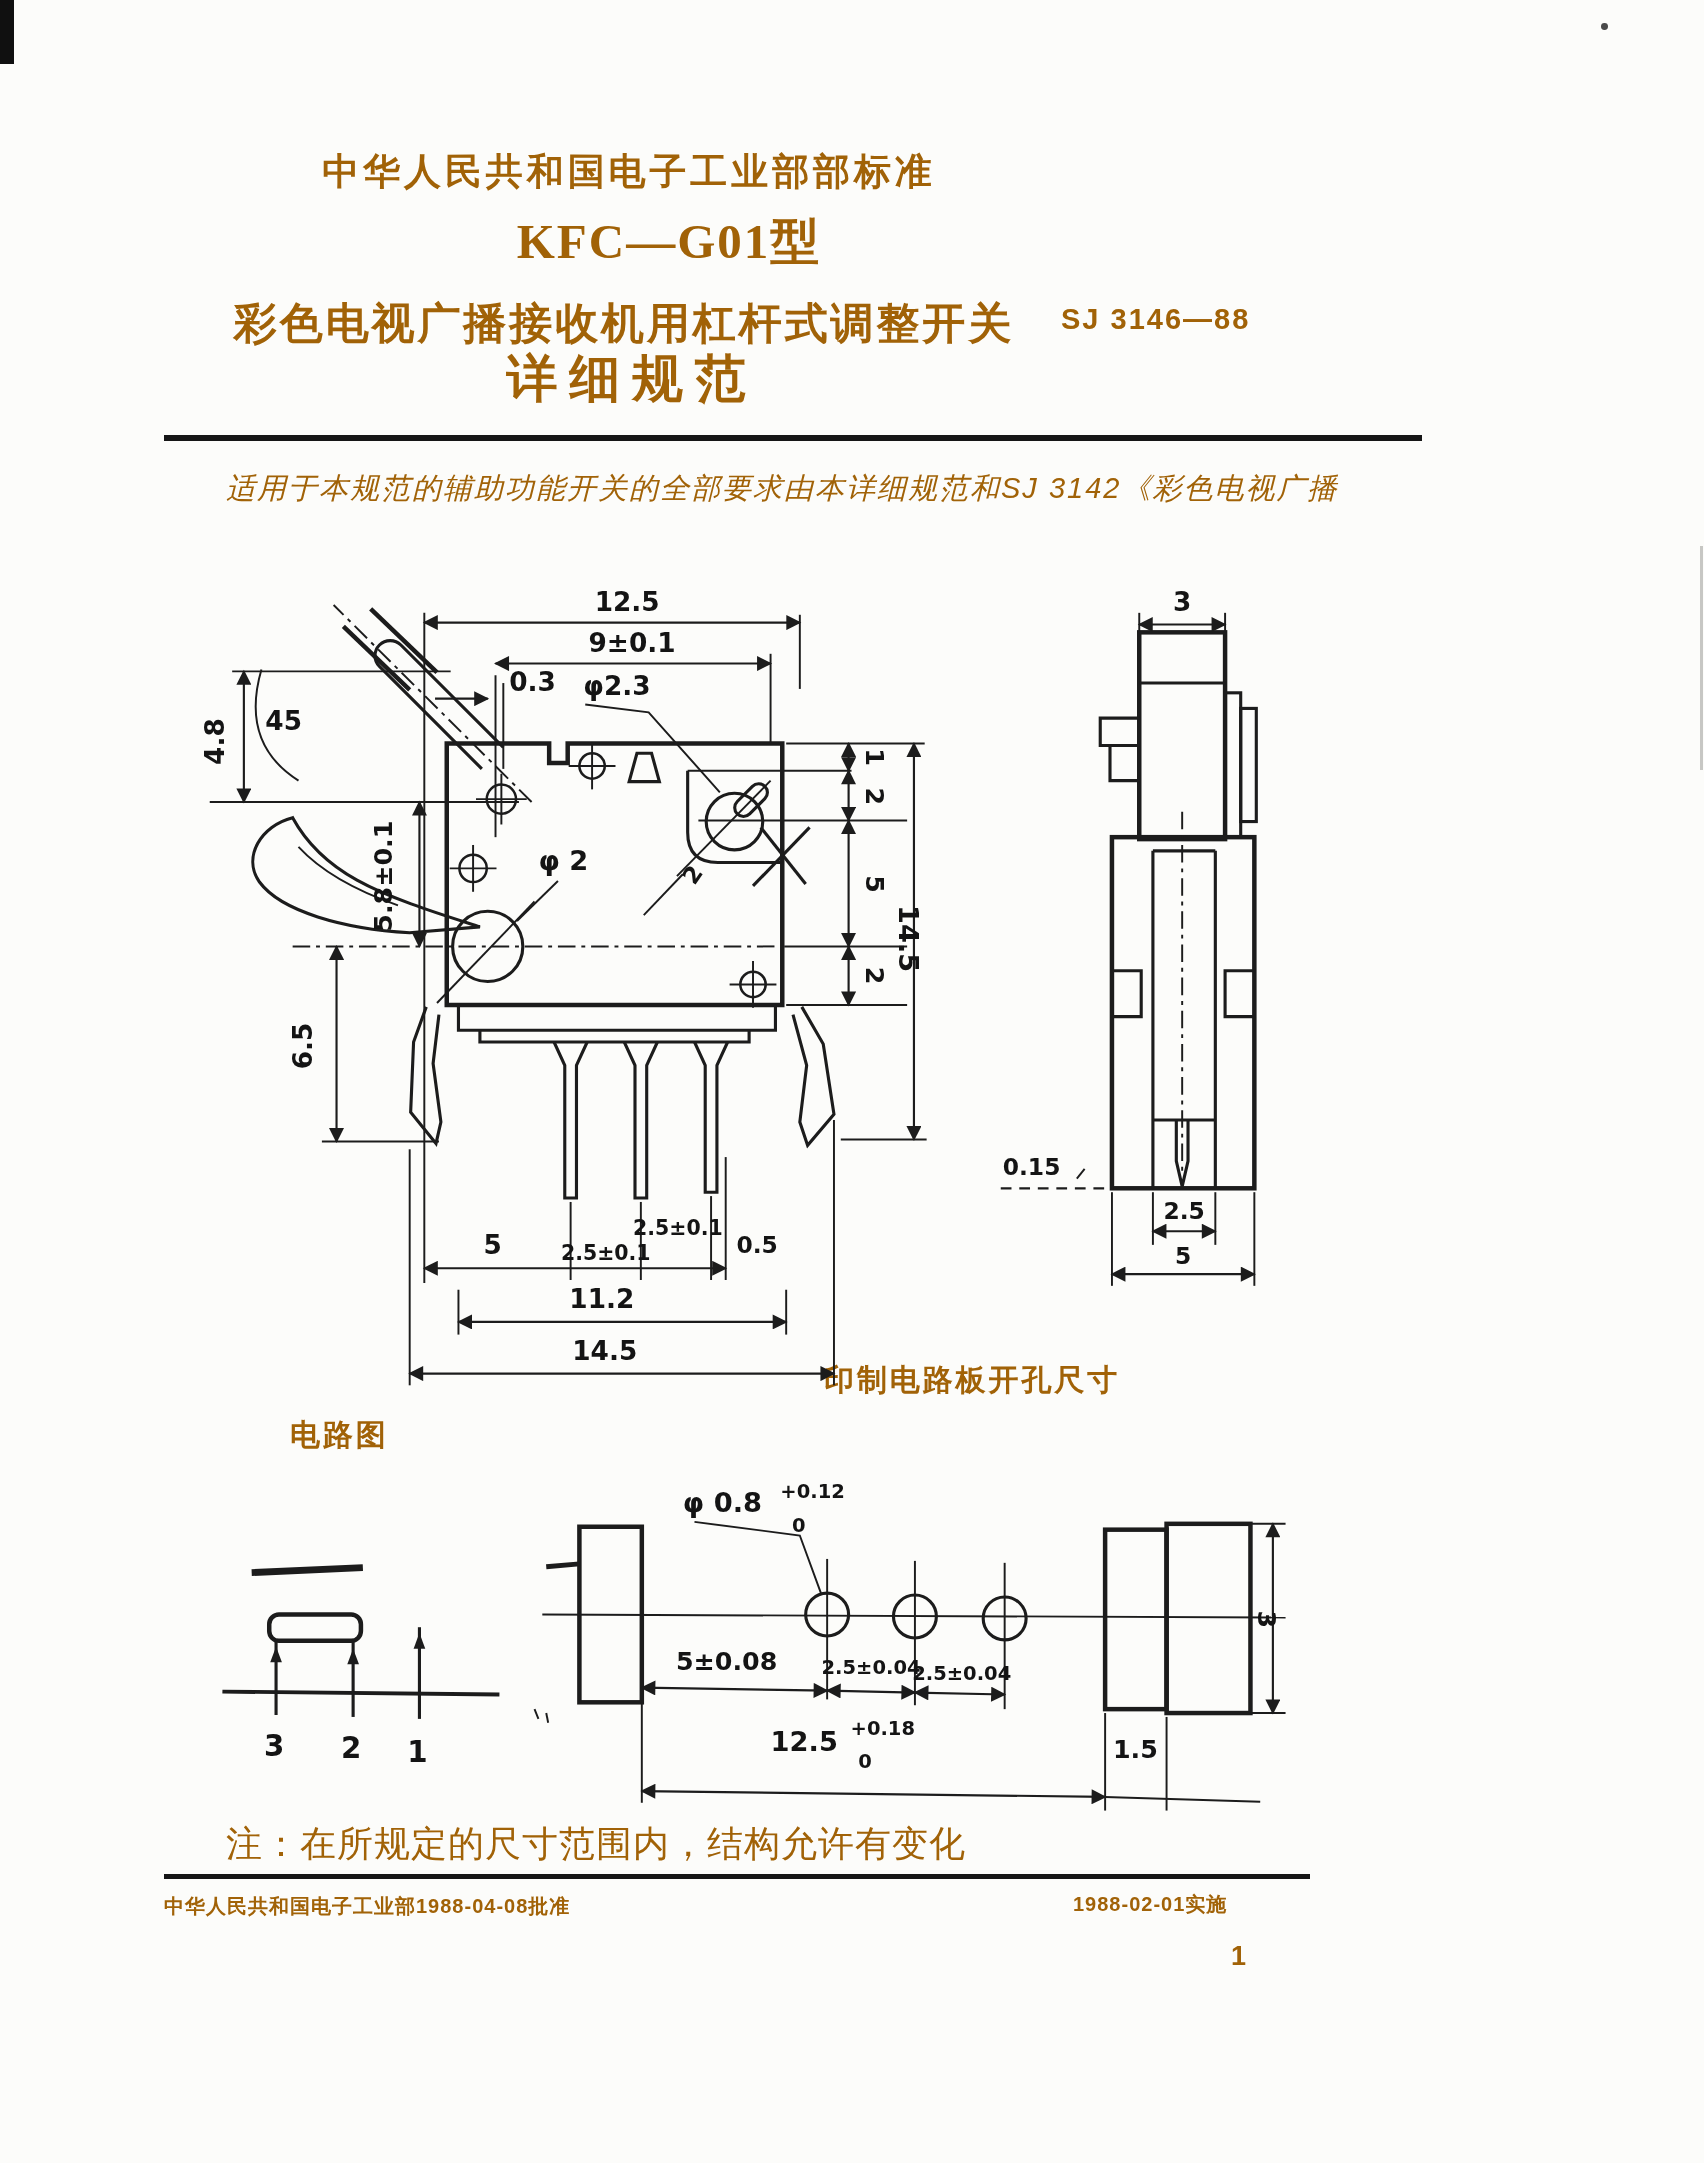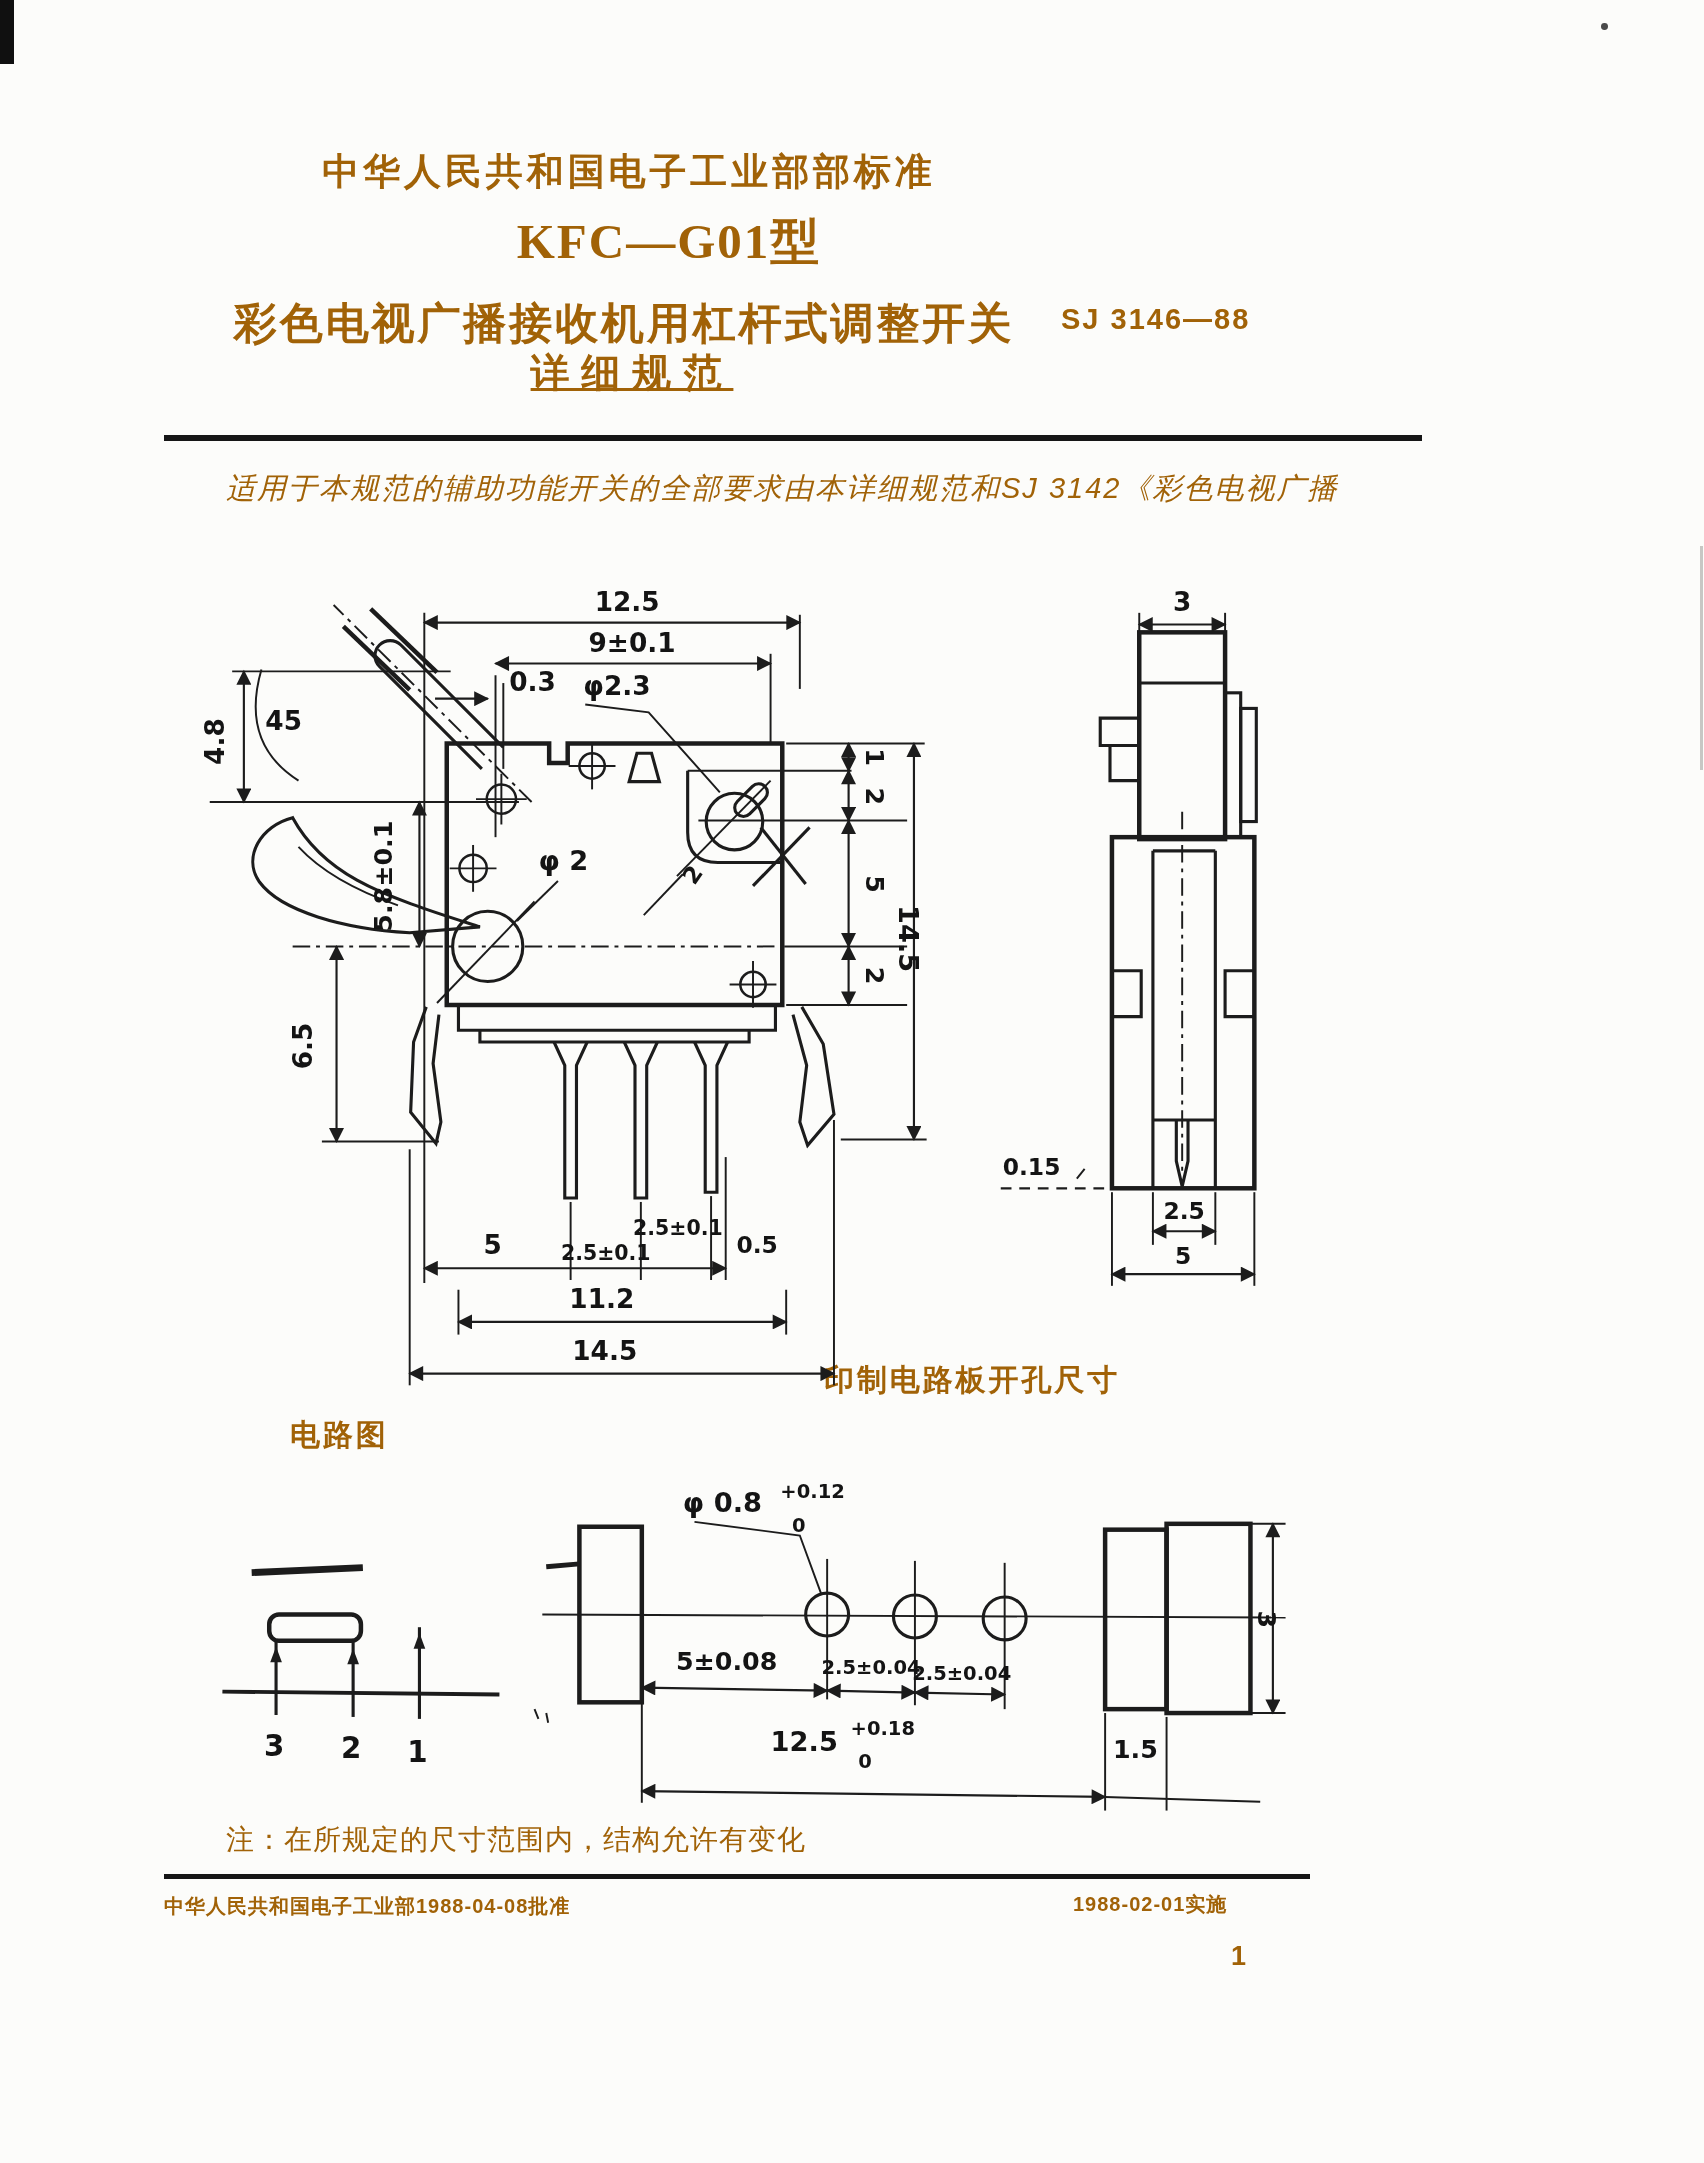--- a/index.html
+++ b/index.html
@@ -4,24 +4,24 @@
 <style>
   html,body{margin:0;padding:0;background:#e9e9e7;}
   .page{position:relative;width:1705px;height:2163px;background:#fcfcfa;overflow:hidden;
         font-family:"Liberation Sans","DejaVu Sans",sans-serif;color:#a16207;}
   .t{position:absolute;white-space:nowrap;line-height:1;}
   .ctr{transform:translateX(-50%);}
   .h-org{font-size:37px;font-weight:bold;letter-spacing:3.9px;}
   .h-model{font-size:49px;font-weight:bold;font-family:"Liberation Serif","DejaVu Serif",serif;letter-spacing:2px;}
   .h-sj{font-size:29px;font-weight:bold;letter-spacing:2px;}
   .h-title{font-size:43px;font-weight:bold;letter-spacing:2.9px;}
-  .h-sub{font-size:39px;font-weight:bold;letter-spacing:11.7px;text-decoration:underline;}
+  .h-sub{font-size:51px;font-weight:bold;letter-spacing:11.7px;}
   .body-text{font-size:29px;letter-spacing:2px;font-weight:500;font-style:italic;}
   .label-cn{font-size:30px;font-weight:bold;letter-spacing:2.9px;}
-  .note{font-size:28px;letter-spacing:1px;font-weight:500;}
+  .note{font-size:36px;letter-spacing:1px;font-weight:500;}
   .footer-t{font-size:20px;font-weight:bold;letter-spacing:1px;}
   .pageno{font-size:27px;font-weight:bold;}
   .rule{position:absolute;background:#161616;}
   .artifact{position:absolute;background:#101010;}
   svg{position:absolute;left:0;}
   svg text{font-family:"DejaVu Sans","Liberation Sans",sans-serif;font-weight:bold;fill:#141414;font-size:27px;}
   svg .fs20{font-size:20px;} svg .fs21{font-size:21px;} svg .fs24{font-size:24px;}
   svg .fs26{font-size:26px;} svg .fs28{font-size:28px;} svg .fs30{font-size:30px;}
   .s2{stroke:#1c1c1c;stroke-width:2;fill:none;}
   .s3{stroke:#1c1c1c;stroke-width:3.2;fill:none;}

